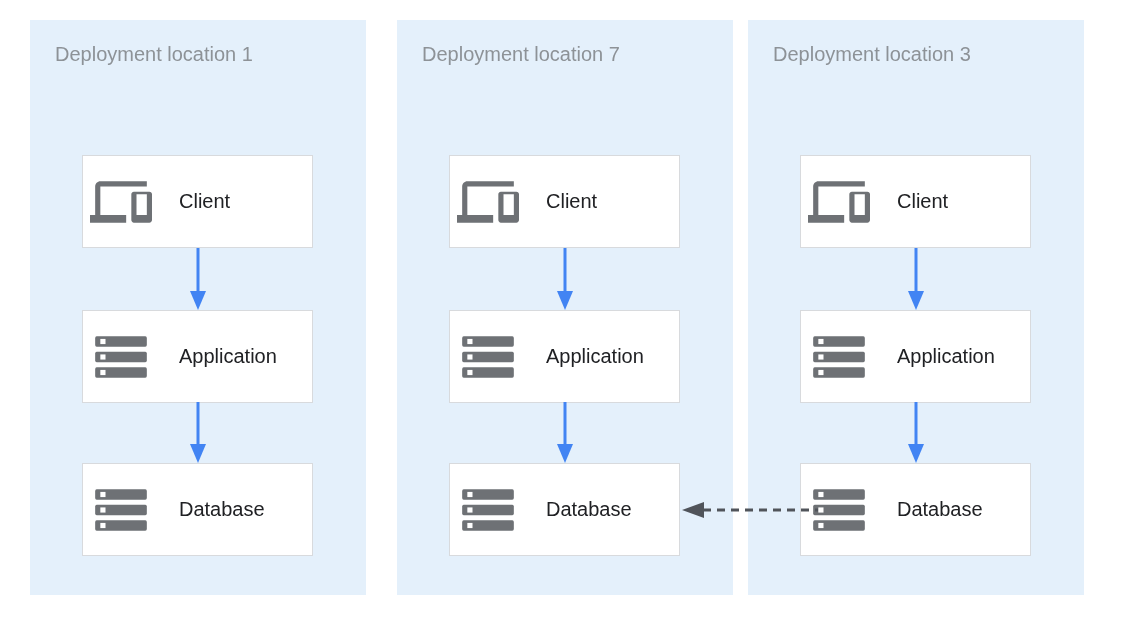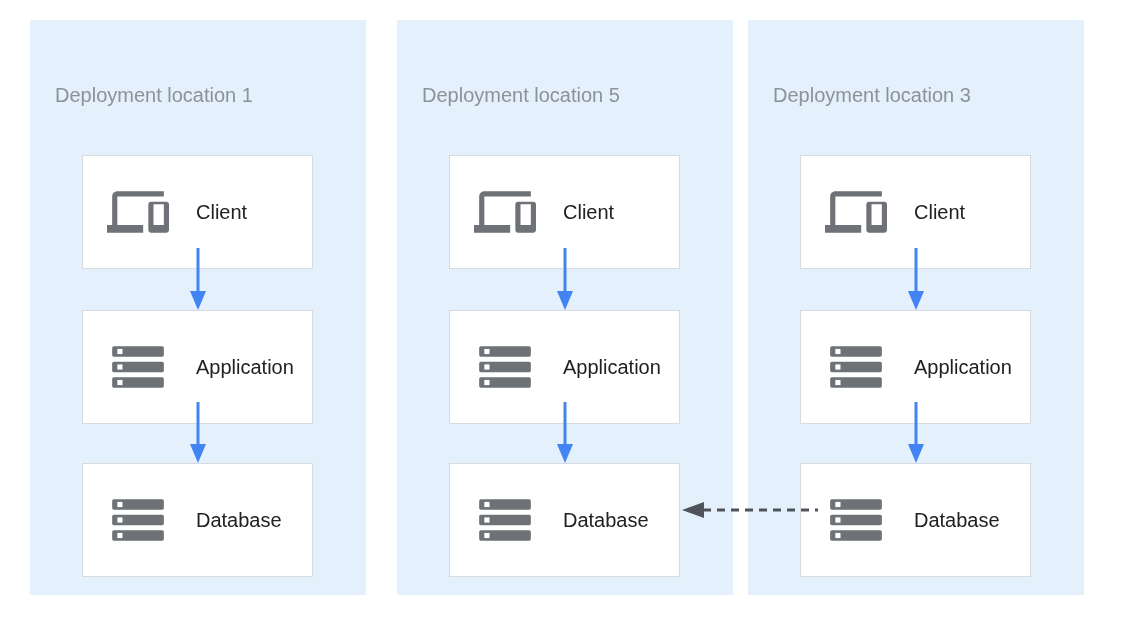--- a/index.html
+++ b/index.html
@@ -28,31 +28,30 @@
     width:336px;height:575px;
     background:var(--panel-bg);
   }
   .panel-title{
     position:absolute;
     left:25px;top:22px;
     font-size:20px;font-weight:400;
     line-height:24px;
     color:var(--panel-title);
     white-space:nowrap;
-    margin-top:41px;
   }
   .node{
     position:absolute;
     left:52px;
-    width:231px;height:114px;
+    width:231px;height:93px;
     background:var(--box-bg);
     border:1px solid var(--box-border);
     display:flex;
     align-items:center;
-    padding-left:23px;
+    padding-left:6px;
   }
   .icon-slot{
     width:64px;height:100%;
     display:flex;align-items:center;justify-content:center;
     flex:0 0 64px;
   }
   .icon-svg{display:block;}
   .icon-svg .ink{fill:var(--icon);}
   .icon-svg .knockout{fill:var(--box-bg);}
   .node-label{
@@ -118,21 +117,21 @@
             <rect class="knockout" x="4" y="11" width="2" height="2"></rect>
           <rect class="ink" x="2" y="16" width="20" height="4" rx="0.6"></rect>
             <rect class="knockout" x="4" y="17" width="2" height="2"></rect>
         </svg>
       </span>
       <span class="node-label">Database</span>
     </div>
   </section>
 
   <section class="panel" style="left:397px">
-    <h2 class="panel-title">Deployment location 5</h2>
+    <h2 class="panel-title">Deployment location 7</h2>
 
     <div class="node" style="top:135px">
       <span class="icon-slot">
         <svg class="icon-svg" width="62" height="62" viewBox="0 0 24 24" aria-hidden="true">
           <path class="ink" d="M4 6h18V4H4c-1.1 0-2 .9-2 2v11H0v3h14v-3H4V6zm19 2h-6c-.55 0-1 .45-1 1v10c0 .55.45 1 1 1h6c.55 0 1-.45 1-1V9c0-.55-.45-1-1-1zm-1 9h-4v-8h4v8z"></path>
         </svg>
       </span>
       <span class="node-label">Client</span>
     </div>
 

